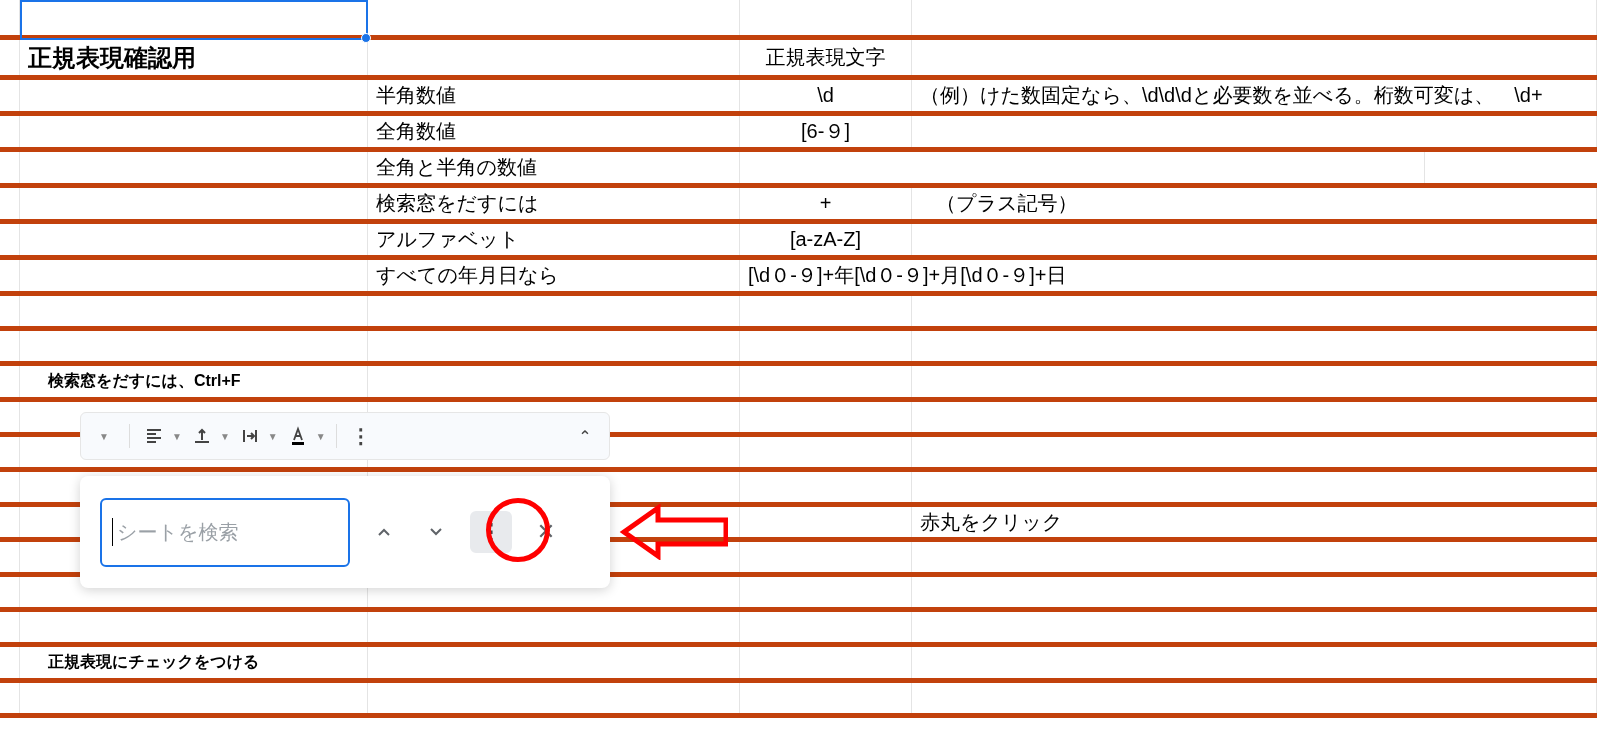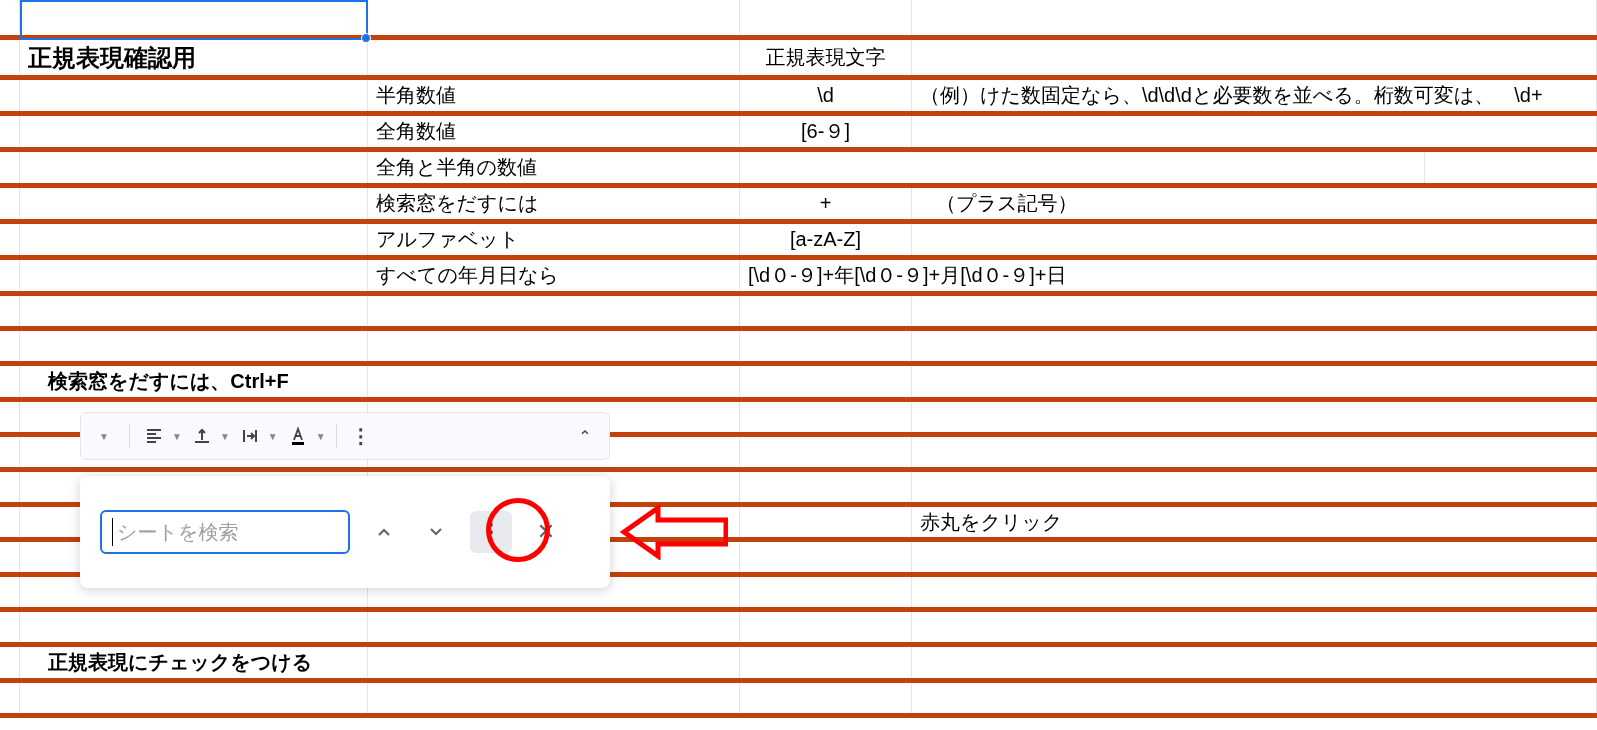--- a/index.html
+++ b/index.html
@@ -30,21 +30,21 @@
     align-items: center;
     overflow: hidden;
     white-space: nowrap;
   }
   .colA { width: 20px; flex: none; }
   .colB { width: 348px; flex: none; }
   .colC { width: 372px; flex: none; font-family: Liberation Mono, monospace; }
   .colD { width: 172px; flex: none; justify-content: center; }
   .colE { width: 685px; flex: none; }
   .bold { font-weight: bold; font-size: 24px; }
-  .bold2 { font-weight: bold; font-size: 20px; }
+  .bold2 { font-weight: bold; font-size: 16px; }
   .selbox {
     position: absolute;
     left: 20px; top: 0;
     width: 348px; height: 40px;
     border: 2px solid #1a73e8;
     pointer-events: none;
   }
   .selbox::after {
     content: "";
     position: absolute;
@@ -86,21 +86,21 @@
     width: 530px; height: 112px;
     background: #fff;
     border-radius: 8px;
     box-shadow: 0 2px 12px rgba(0,0,0,0.18);
     display: flex;
     align-items: center;
     padding: 0 20px;
     gap: 16px;
   }
   .searchbox {
-    width: 250px; height: 44px;
+    width: 250px; height: 69px;
     border: 2px solid #1a73e8;
     border-radius: 6px;
     display: flex;
     align-items: center;
     padding: 0 10px;
     font-size: 20px;
     color: #555;
   }
   .caret {
     width: 1px; height: 28px; background: #000;

